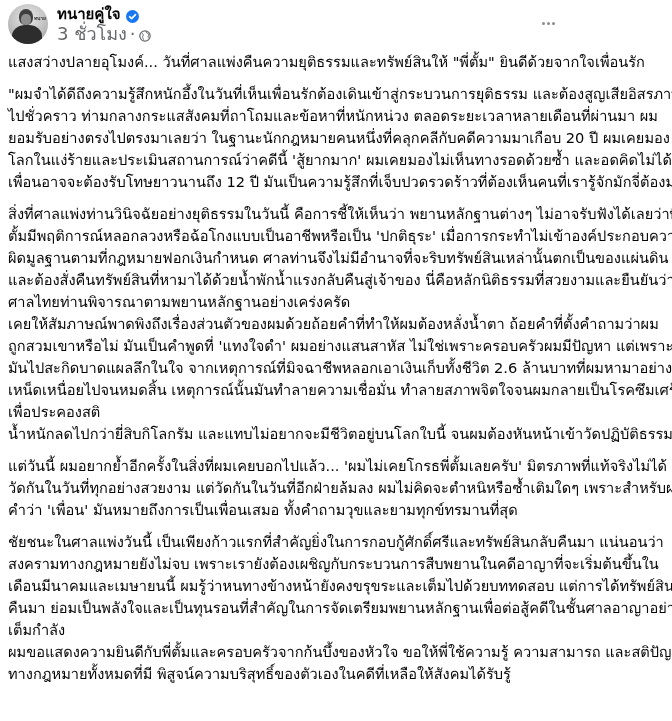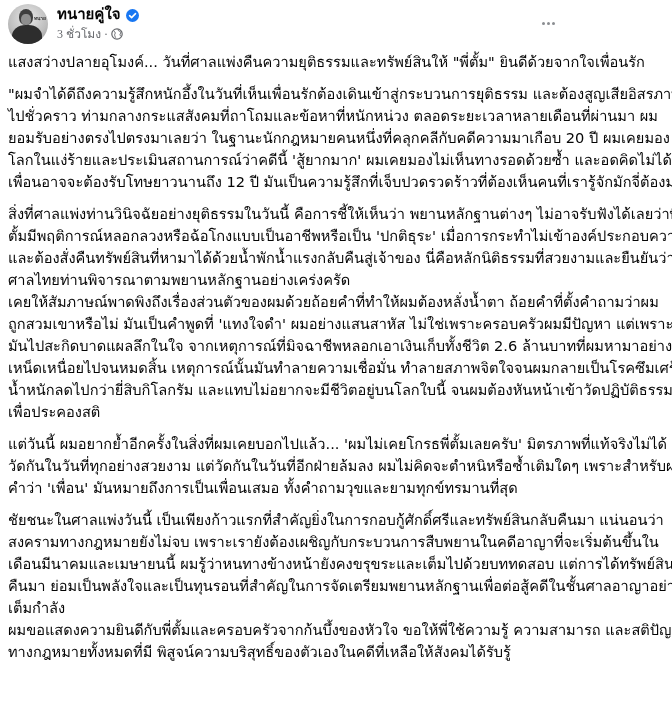--- a/index.html
+++ b/index.html
@@ -2,21 +2,21 @@
 <html><head>
 <meta charset="utf-8">
 <style>
   html, body { margin: 0; padding: 0; background: #ffffff; }
   body {
     width: 672px; height: 721px; overflow: hidden;
     font-family: "DejaVu Sans", "Liberation Sans", sans-serif;
     color: #050505;
   }
   .post { position: relative; width: 672px; height: 721px; }
-  .header { position: absolute; left: 0; top: 0; width: 580px; height: 48px; font-family: Liberation Serif, serif; }
+  .header { position: absolute; left: 0; top: 0; width: 580px; height: 48px; }
   .avatar {
     position: absolute; left: 8px; top: 4px; width: 40px; height: 40px;
     border-radius: 50%; overflow: hidden;
     background: radial-gradient(circle at 50% 35%, #e9e9e9 0%, #bdbdbd 60%, #8a8a8a 100%);
   }
   .avatar .head {
     position: absolute; left: 11px; top: 5px; width: 14px; height: 16px;
     border-radius: 50% 50% 45% 45%; background: #3e3e3e;
   }
   .avatar .face {
@@ -33,21 +33,21 @@
   }
   .name-row { position: absolute; left: 57px; top: 5px; display: flex; align-items: center; }
   .name {
     font-size: 15px; font-weight: bold; color: #050505; line-height: 18px;
   }
   .verified {
     margin-left: 5px; width: 13px; height: 13px; display: inline-block;
   }
   .meta-row {
     position: absolute; left: 57px; top: 26px; display: flex; align-items: center;
-    font-size: 12px; color: #65676b; line-height: 16px;
+    font-size: 18px; color: #65676b; line-height: 16px;
   }
   .meta-row .dot { margin: 0 3px; }
   .globe { width: 12px; height: 12px; display: inline-block; }
   .more {
     position: absolute; right: 20px; top: 16px; width: 24px; height: 14px;
     display: flex; align-items: center; justify-content: center; cursor: pointer;
   }
   .more span { width: 3px; height: 3px; border-radius: 50%; background: #8a8d91; margin: 0 1px; display:inline-block; }
 
   .content {
@@ -102,30 +102,31 @@
       <div class="para">
         <span class="line">"ผมจำได้ดีถึงความรู้สึกหนักอึ้งในวันที่เห็นเพื่อนรักต้องเดินเข้าสู่กระบวนการยุติธรรม และต้องสูญเสียอิสรภาพ</span>
         <span class="line">ไปชั่วคราว ท่ามกลางกระแสสังคมที่ถาโถมและข้อหาที่หนักหน่วง ตลอดระยะเวลาหลายเดือนที่ผ่านมา ผม</span>
         <span class="line">ยอมรับอย่างตรงไปตรงมาเลยว่า ในฐานะนักกฎหมายคนหนึ่งที่คลุกคลีกับคดีความมาเกือบ 20 ปี ผมเคยมอง</span>
         <span class="line">โลกในแง่ร้ายและประเมินสถานการณ์ว่าคดีนี้ 'สู้ยากมาก' ผมเคยมองไม่เห็นทางรอดด้วยซ้ำ และอดคิดไม่ได้ว่า</span>
         <span class="line">เพื่อนอาจจะต้องรับโทษยาวนานถึง 12 ปี มันเป็นความรู้สึกที่เจ็บปวดรวดร้าวที่ต้องเห็นคนที่เรารู้จักมักจี่ต้องมา</span>
       </div>
       <div class="para tight">
         <span class="line">สิ่งที่ศาลแพ่งท่านวินิจฉัยอย่างยุติธรรมในวันนี้ คือการชี้ให้เห็นว่า พยานหลักฐานต่างๆ ไม่อาจรับฟังได้เลยว่าพี่</span>
         <span class="line">ตั้มมีพฤติการณ์หลอกลวงหรือฉ้อโกงแบบเป็นอาชีพหรือเป็น 'ปกติธุระ' เมื่อการกระทำไม่เข้าองค์ประกอบความ</span>
+        <span class="line">ผิดมูลฐานตามที่กฎหมายฟอกเงินกำหนด ศาลท่านจึงไม่มีอำนาจที่จะริบทรัพย์สินเหล่านั้นตกเป็นของแผ่นดิน</span>
         <span class="line">และต้องสั่งคืนทรัพย์สินที่หามาได้ด้วยน้ำพักน้ำแรงกลับคืนสู่เจ้าของ นี่คือหลักนิติธรรมที่สวยงามและยืนยันว่า</span>
         <span class="line">ศาลไทยท่านพิจารณาตามพยานหลักฐานอย่างเคร่งครัด</span>
       </div>
       <div class="para">
         <span class="line">เคยให้สัมภาษณ์พาดพิงถึงเรื่องส่วนตัวของผมด้วยถ้อยคำที่ทำให้ผมต้องหลั่งน้ำตา ถ้อยคำที่ตั้งคำถามว่าผม</span>
         <span class="line">ถูกสวมเขาหรือไม่ มันเป็นคำพูดที่ 'แทงใจดำ' ผมอย่างแสนสาหัส ไม่ใช่เพราะครอบครัวผมมีปัญหา แต่เพราะ</span>
         <span class="line">มันไปสะกิดบาดแผลลึกในใจ จากเหตุการณ์ที่มิจฉาชีพหลอกเอาเงินเก็บทั้งชีวิต 2.6 ล้านบาทที่ผมหามาอย่าง</span>
         <span class="line">เหน็ดเหนื่อยไปจนหมดสิ้น เหตุการณ์นั้นมันทำลายความเชื่อมั่น ทำลายสภาพจิตใจจนผมกลายเป็นโรคซึมเศร้า</span>
+        <span class="line">เพื่อประคองสติ</span>
         <span class="line">น้ำหนักลดไปกว่ายี่สิบกิโลกรัม และแทบไม่อยากจะมีชีวิตอยู่บนโลกใบนี้ จนผมต้องหันหน้าเข้าวัดปฏิบัติธรรม</span>
-        <span class="line">เพื่อประคองสติ</span>
       </div>
       <div class="para">
         <span class="line">แต่วันนี้ ผมอยากย้ำอีกครั้งในสิ่งที่ผมเคยบอกไปแล้ว... 'ผมไม่เคยโกรธพี่ตั้มเลยครับ' มิตรภาพที่แท้จริงไม่ได้</span>
         <span class="line">วัดกันในวันที่ทุกอย่างสวยงาม แต่วัดกันในวันที่อีกฝ่ายล้มลง ผมไม่คิดจะตำหนิหรือซ้ำเติมใดๆ เพราะสำหรับผม</span>
         <span class="line">คำว่า 'เพื่อน' มันหมายถึงการเป็นเพื่อนเสมอ ทั้งคำถามวุขและยามทุกข์ทรมานที่สุด</span>
       </div>
       <div class="para tight">
         <span class="line">ชัยชนะในศาลแพ่งวันนี้ เป็นเพียงก้าวแรกที่สำคัญยิ่งในการกอบกู้ศักดิ์ศรีและทรัพย์สินกลับคืนมา แน่นอนว่า</span>
         <span class="line">สงครามทางกฎหมายยังไม่จบ เพราะเรายังต้องเผชิญกับกระบวนการสืบพยานในคดีอาญาที่จะเริ่มต้นขึ้นใน</span>
         <span class="line">เดือนมีนาคมและเมษายนนี้ ผมรู้ว่าหนทางข้างหน้ายังคงขรุขระและเต็มไปด้วยบททดสอบ แต่การได้ทรัพย์สิน</span>

